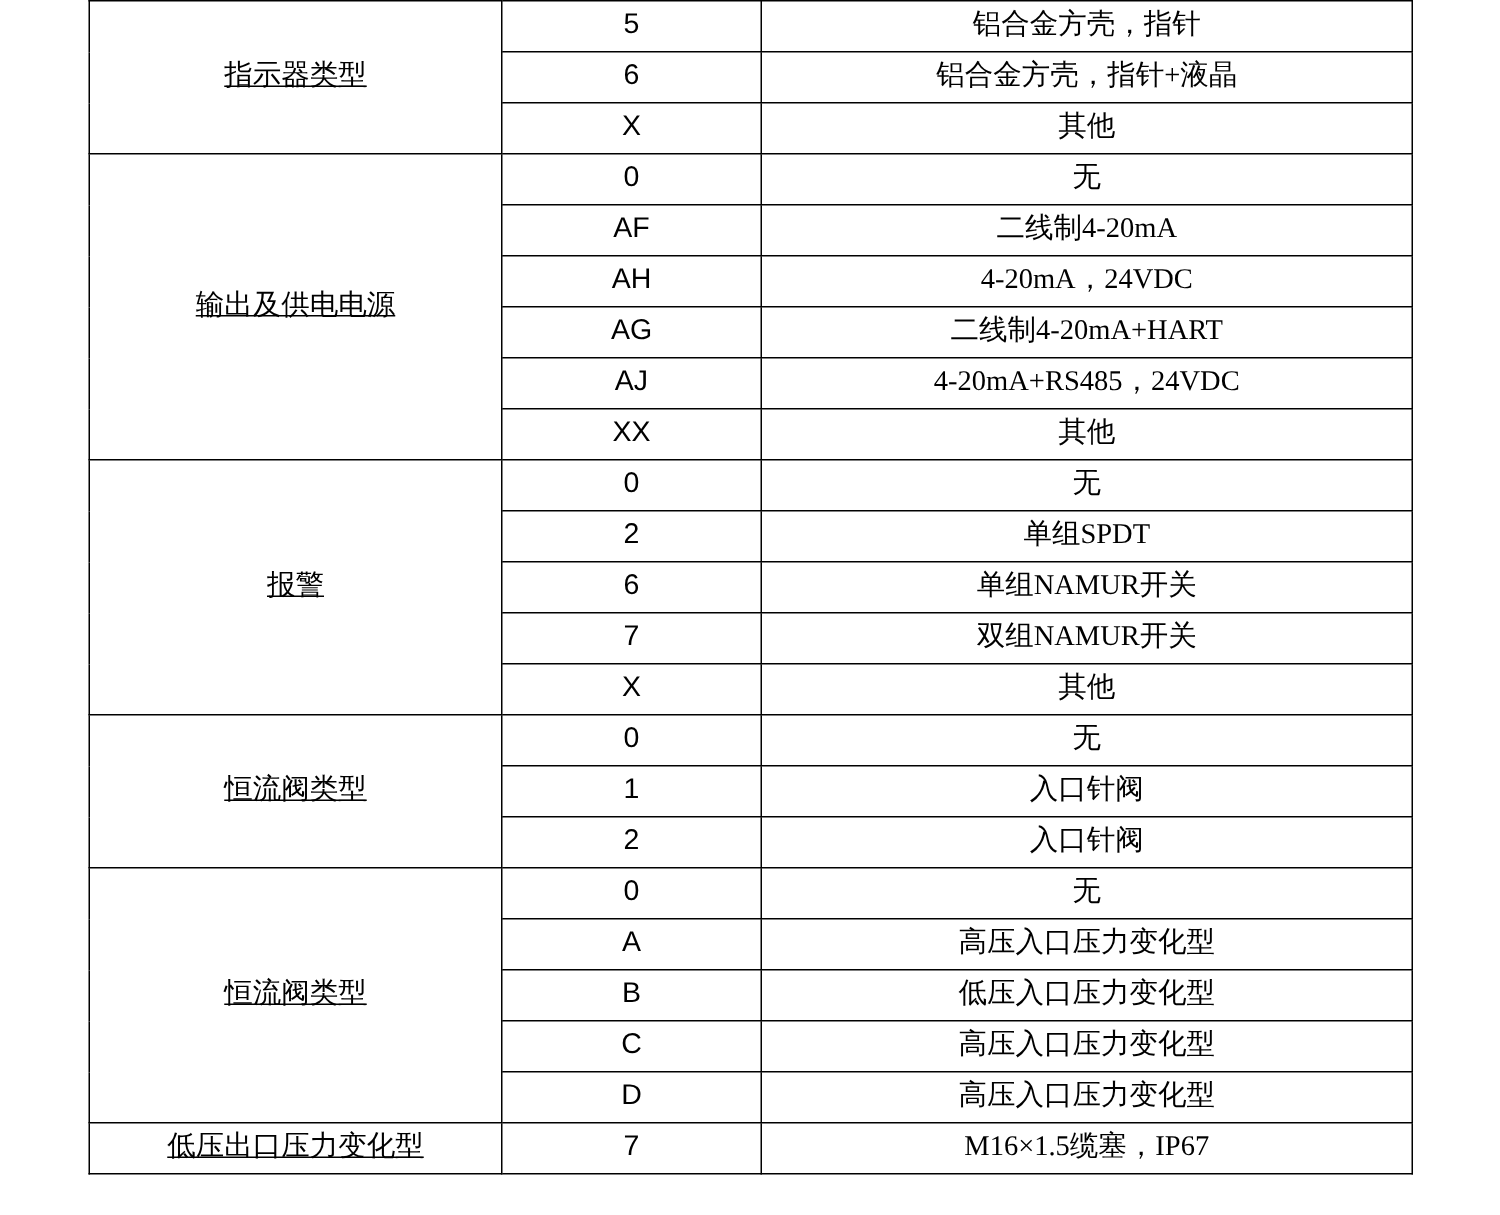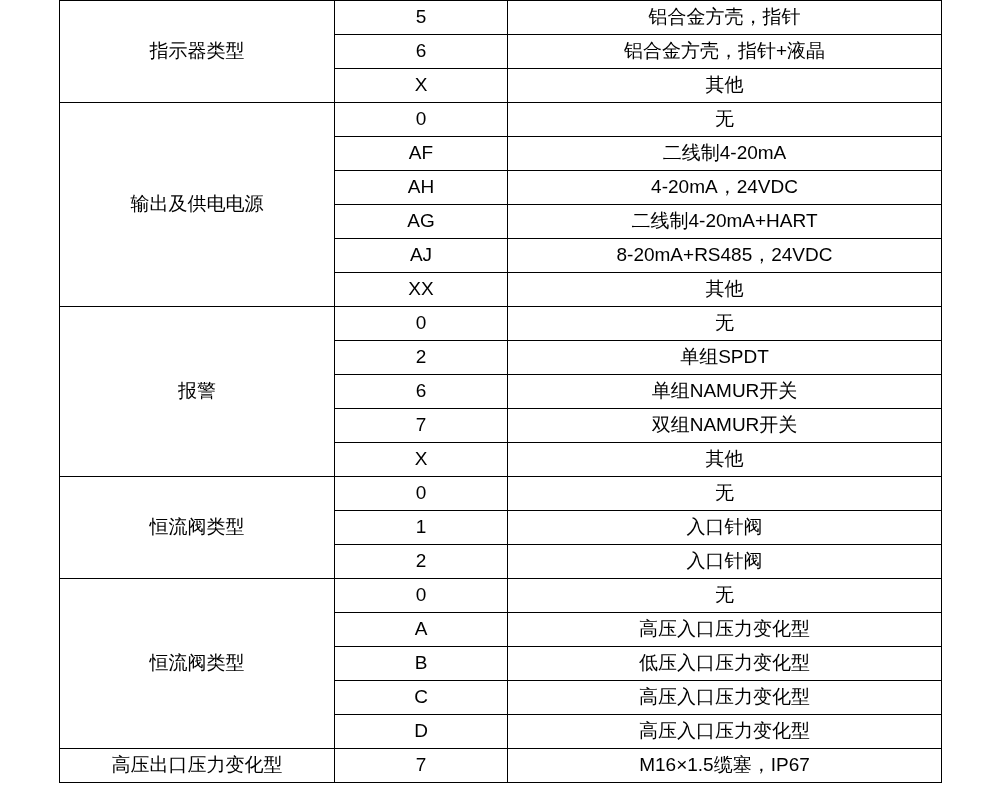--- a/index.html
+++ b/index.html
@@ -33,26 +33,28 @@
     vertical-align: middle;
     font-size: 19px;
     line-height: 1.2;
     padding: 0;
     height: 34px;
     box-sizing: border-box;
     white-space: nowrap;
   }
   td.col-cat {
     width: 275px;
+    text-decoration: underline;
   }
   td.col-code {
     width: 173px;
   }
   td.col-desc {
     width: 434px;
+    font-family: Liberation Serif, serif;
   }
   
   table.spec-table tr:first-child td {
     border-top: 1px solid #000000;
   }
 </style>
 </head>
 <body>
 
 <div class="sheet">
@@ -85,21 +87,21 @@
       <tr>
         <td class="col-code">AH</td>
         <td class="col-desc">4-20mA，24VDC</td>
       </tr>
       <tr>
         <td class="col-code">AG</td>
         <td class="col-desc">二线制4-20mA+HART</td>
       </tr>
       <tr>
         <td class="col-code">AJ</td>
-        <td class="col-desc">8-20mA+RS485，24VDC</td>
+        <td class="col-desc">4-20mA+RS485，24VDC</td>
       </tr>
       <tr>
         <td class="col-code">XX</td>
         <td class="col-desc">其他</td>
       </tr>
 
       <tr>
         <td class="col-cat" rowspan="5">报警</td>
         <td class="col-code">0</td>
         <td class="col-desc">无</td>
@@ -151,20 +153,20 @@
       <tr>
         <td class="col-code">C</td>
         <td class="col-desc">高压入口压力变化型</td>
       </tr>
       <tr>
         <td class="col-code">D</td>
         <td class="col-desc">高压入口压力变化型</td>
       </tr>
 
       <tr>
-        <td class="col-cat">高压出口压力变化型</td>
+        <td class="col-cat">低压出口压力变化型</td>
         <td class="col-code">7</td>
         <td class="col-desc">M16×1.5缆塞，IP67</td>
       </tr>
 
     </tbody>
   </table>
 </div>
 
 </body></html>

